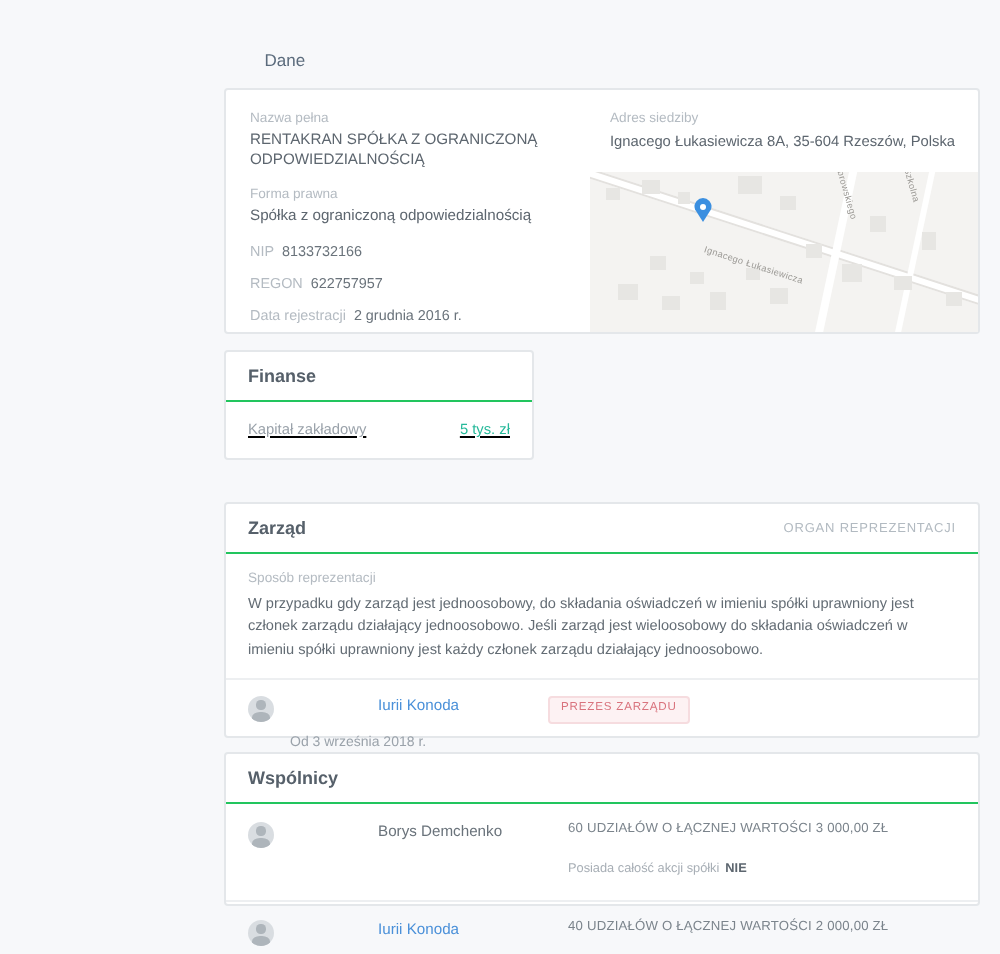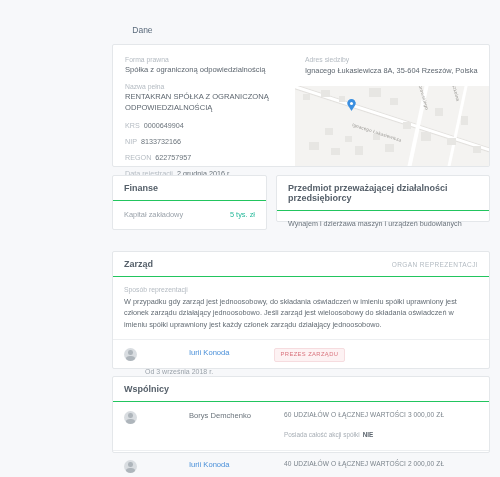--- a/index.html
+++ b/index.html
@@ -71,21 +71,21 @@
     border-radius: 50% 50% 50% 50% / 42% 42% 58% 58%;
     clip-path: polygon(50% 100%, 6% 48%, 0 30%, 8% 9%, 28% 0, 72% 0, 92% 9%, 100% 30%, 94% 48%);
   }
   .pin::after {
     content: ""; position: absolute; left: 3px; top: 3px;
     width: 3px; height: 3px; background: #fff; border-radius: 50%;
   }
 
   
   #card-finance { left: 112px; top: 175px; width: 155px; height: 55px; }
-  .fin-body { padding: 9px 11px; display: flex; align-items: flex-start; justify-content: space-between; }
+  .fin-body { padding: 9px 11px; display: flex; align-items: flex-start; justify-content: space-between; text-decoration: underline; }
   .fin-key { font-size: 7.4px; color: #9aa2aa; }
   .fin-val { font-size: 7.4px; color: #26b99a; }
 
   
   #card-subject { left: 276px; top: 175px; width: 214px; height: 47px; }
   .subj-body { padding: 8px 11px; font-size: 7.2px; color: #6a737b; }
   .subj-link-row {
     position: absolute; left: 276px; top: 229px; width: 214px;
     display: flex; align-items: center; justify-content: space-between;
   }
@@ -147,29 +147,26 @@
 
   <div class="tabs-row">
     <span class="tabs-label">Dane</span>
     <span class="pill">Aktualne</span>
     <span class="pill inactive">Historyczne</span>
   </div>
 
   <div class="card" id="card-main">
     <div class="main-left">
       <div class="fld">
+        <div class="fld-label">Nazwa pełna</div>
+        <div class="fld-value">RENTAKRAN SPÓŁKA Z OGRANICZONĄ ODPOWIEDZIALNOŚCIĄ</div>
+      </div>
+      <div class="fld">
         <div class="fld-label">Forma prawna</div>
         <div class="fld-value">Spółka z ograniczoną odpowiedzialnością</div>
-      </div>
-      <div class="fld">
-        <div class="fld-label">Nazwa pełna</div>
-        <div class="fld-value">RENTAKRAN SPÓŁKA Z OGRANICZONĄ ODPOWIEDZIALNOŚCIĄ</div>
-      </div>
-      <div class="fld-inline">
-        <span class="k">KRS</span><span>0000649904</span>
       </div>
       <div class="fld-inline">
         <span class="k">NIP</span><span>8133732166</span>
       </div>
       <div class="fld-inline">
         <span class="k">REGON</span><span>622757957</span>
       </div>
       <div class="fld-inline">
         <span class="k">Data rejestracji</span><span>2 grudnia 2016 r.</span>
       </div>
@@ -212,26 +209,20 @@
   <div class="card" id="card-finance">
     <div class="card-head">
       <span class="card-title">Finanse</span>
     </div>
     <div class="fin-body">
       <span class="fin-key">Kapitał zakładowy</span>
       <span class="fin-val">5 tys. zł</span>
     </div>
   </div>
 
-  <div class="card" id="card-subject">
-    <div class="card-head">
-      <span class="card-title">Przedmiot przeważającej działalności przedsiębiorcy</span>
-    </div>
-    <div class="subj-body">Wynajem i dzierżawa maszyn i urządzeń budowlanych</div>
-  </div>
 
 
   <div class="card" id="card-board">
     <div class="card-head">
       <span class="card-title">Zarząd</span>
       <span class="card-sub">ORGAN REPREZENTACJI</span>
     </div>
     <div class="board-body">
       <div class="repr-label">Sposób reprezentacji</div>
       <div class="repr-text">W przypadku gdy zarząd jest jednoosobowy, do składania oświadczeń w imieniu spółki uprawniony jest członek zarządu działający jednoosobowo. Jeśli zarząd jest wieloosobowy do składania oświadczeń w imieniu spółki uprawniony jest każdy członek zarządu działający jednoosobowo.</div>

